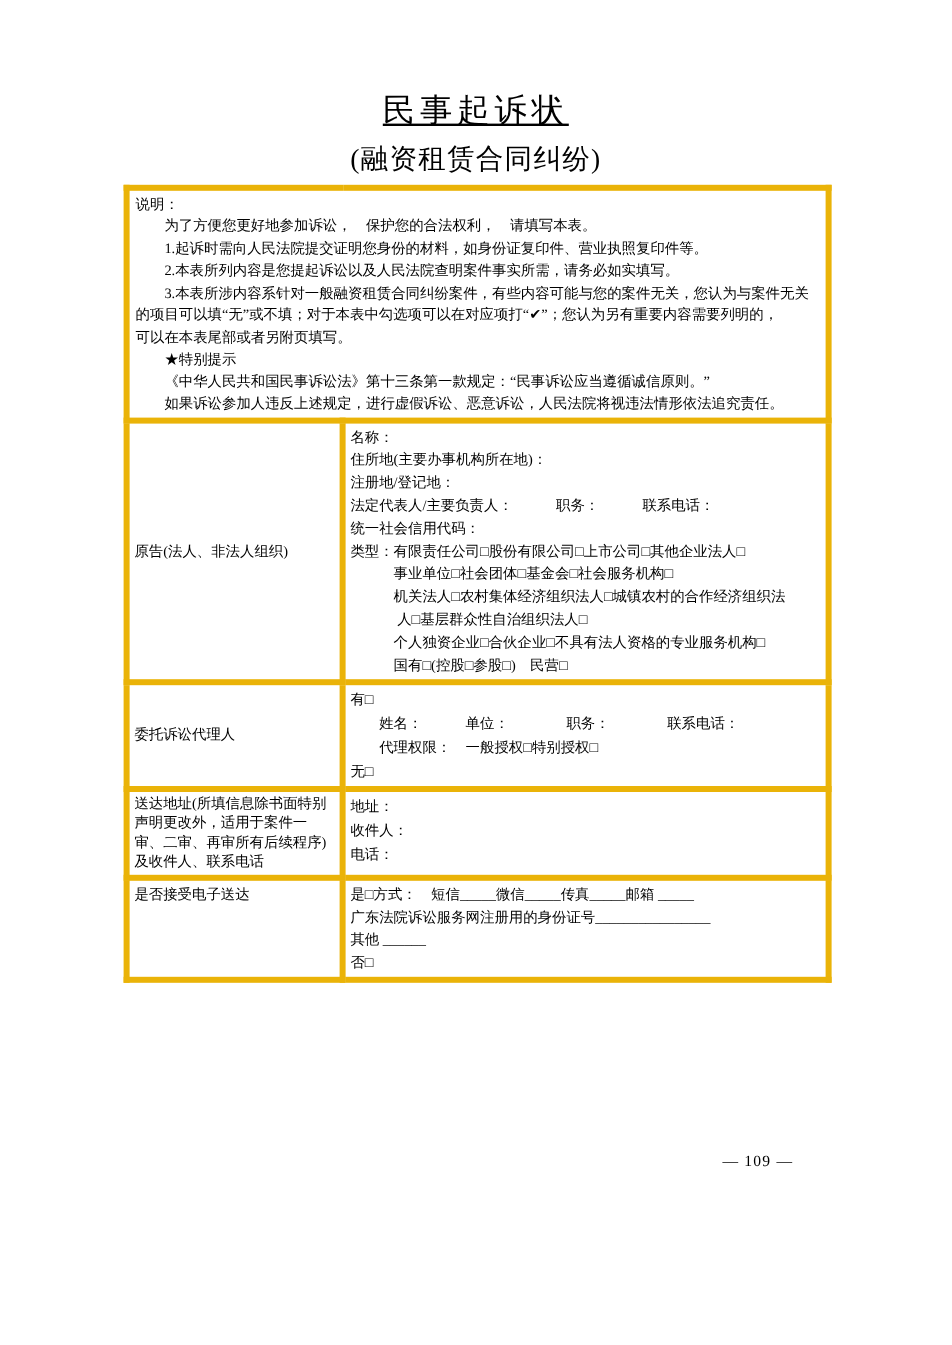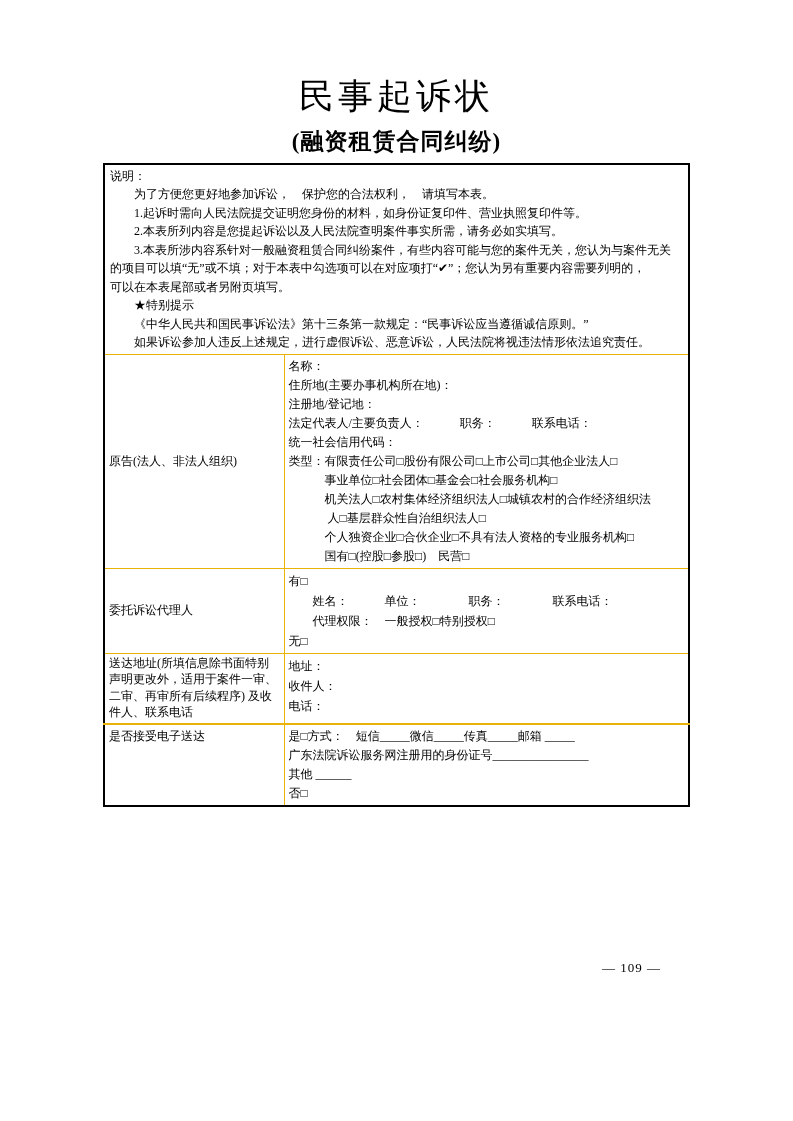--- a/index.html
+++ b/index.html
@@ -7,43 +7,43 @@
   body {
     width: 793px; height: 1121px;
     font-family: "Liberation Serif", "DejaVu Serif", serif;
     color: #000;
   }
   .doc { position: relative; width: 793px; height: 1121px; overflow: hidden; }
 
   .title {
     padding-top: 78px;
     text-align: center;
-    font-size: 35px;
+    font-size: 27px;
     letter-spacing: 4px;
     font-weight: 400;
     line-height: 1.1;
+    text-decoration: underline;
   }
   .subtitle {
     text-align: center;
     font-size: 23px;
     letter-spacing: 1px;
     margin-top: 12px;
     line-height: 1.1;
-    font-weight: bold;
   }
 
   table.form {
     border-collapse: collapse;
     table-layout: fixed;
     width: 585px;
     margin: 9px 0 0 103px;
     border: 2px solid #000;
   }
   .form td {
-    border: 1px solid #eab308;
+    border: 5px solid #eab308;
     font-size: 12px;
     line-height: 19px;
     vertical-align: top;
     padding: 2px 5px 2px 4px;
     overflow: hidden;
   }
   .col-label { width: 180px; }
   .col-content { width: 405px; }
 
   tr.thick-top td { border-top-width: 2px; }

